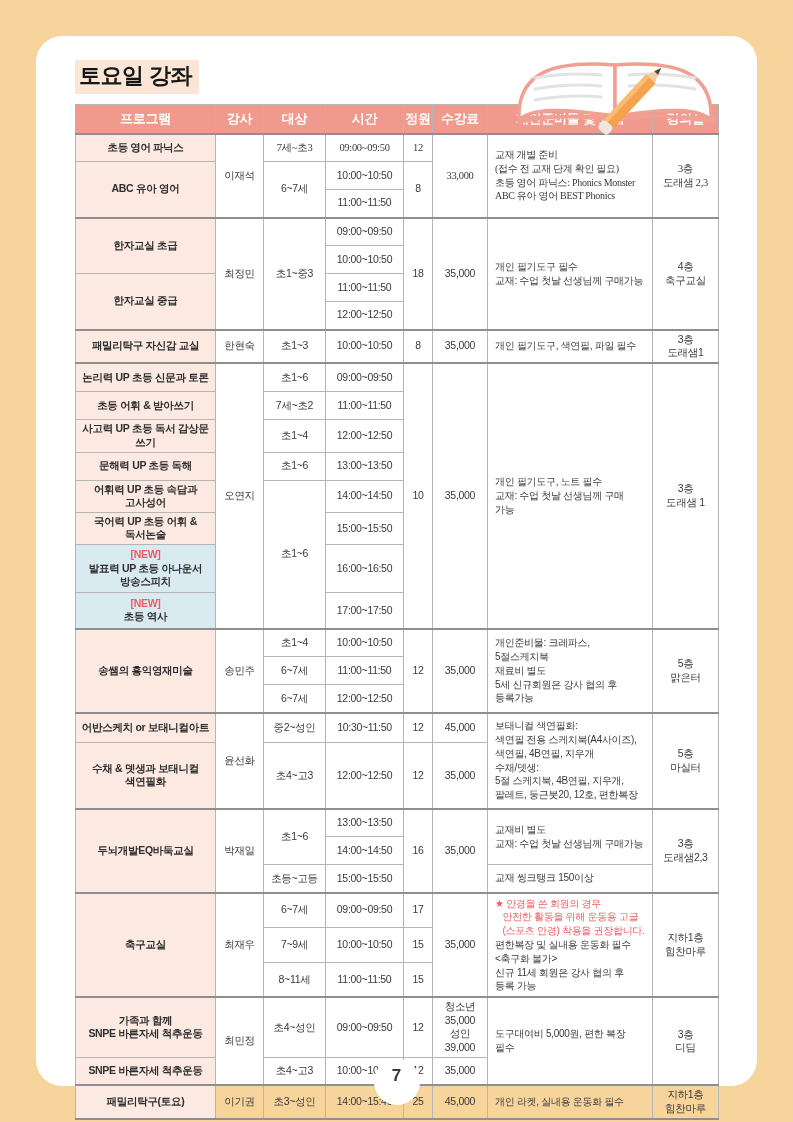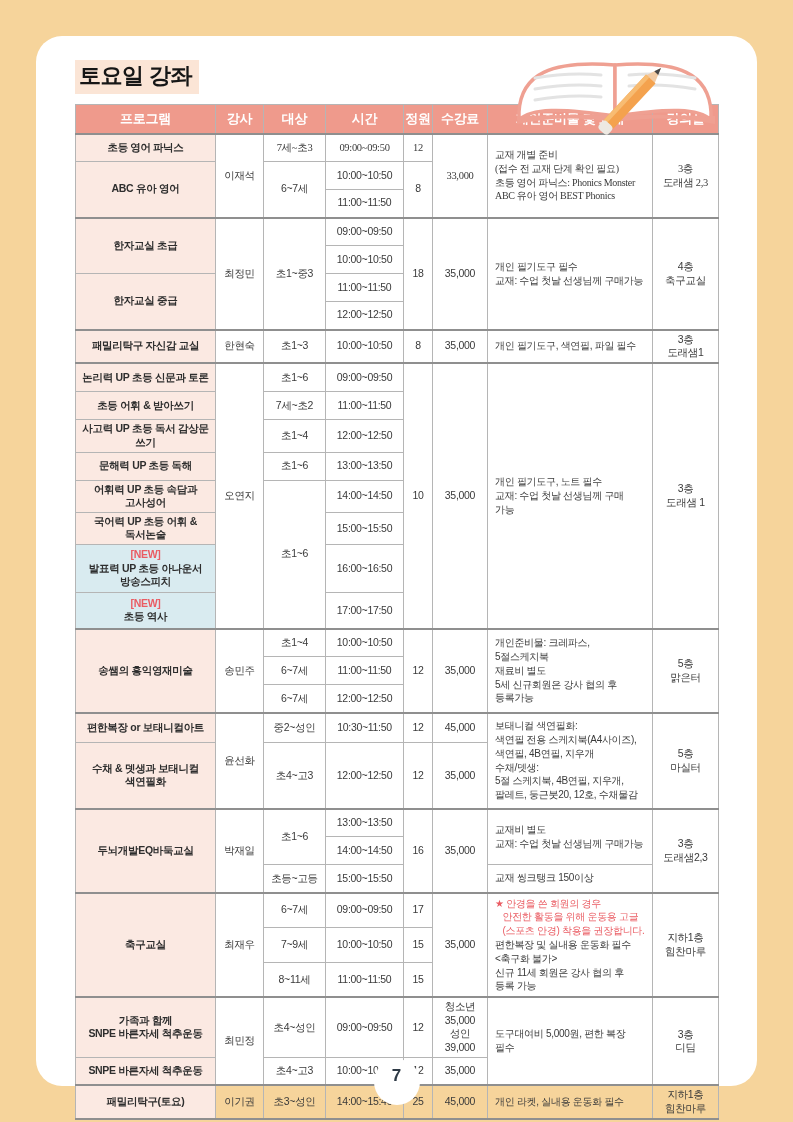--- a/index.html
+++ b/index.html
@@ -209,27 +209,27 @@
           </tr>
           <tr style="height: 28px;">
             <td class="center"><span>6~7세</span></td>
             <td class="center"><span>11:00~11:50</span></td>
           </tr>
           <tr style="height: 28px;">
             <td class="center sec-end"><span>6~7세</span></td>
             <td class="center sec-end"><span>12:00~12:50</span></td>
           </tr>
           <tr style="height: 30px;">
-            <td class="program"><span>편한복장 or 보태니컬아트</span></td>
+            <td class="program"><span>어반스케치 or 보태니컬아트</span></td>
             <td class="center sec-end" rowspan="2"><span>윤선화</span></td>
             <td class="center"><span>중2~성인</span></td>
             <td class="center"><span>10:30~11:50</span></td>
             <td class="center"><span>12</span></td>
             <td class="center"><span>45,000</span></td>
-            <td class="supplies sec-end" rowspan="2"><span>보태니컬 색연필화:</span><br><span>색연필 전용 스케치북(A4사이즈),</span><br><span>색연필, 4B연필, 지우개</span><br><span>수채/뎃생:</span><br><span>5절 스케치북, 4B연필, 지우개,</span><br><span>팔레트, 둥근붓20, 12호, 수채물감</span></td>
+            <td class="supplies sec-end" rowspan="2"><span>보태니컬 색연필화:</span><br><span>색연필 전용 스케치북(A4사이즈),</span><br><span>색연필, 4B연필, 지우개</span><br><span>수채/뎃생:</span><br><span>5절 스케치북, 4B연필, 지우개,</span><br><span>팔레트, 둥근붓20, 12호, 편한복장</span></td>
             <td class="center sec-end" rowspan="2"><span>5층</span><br><span>마실터</span></td>
           </tr>
           <tr style="height: 66px;">
             <td class="program sec-end"><span>수채 &amp; 뎃생과 보태니컬 색연필화</span></td>
             <td class="center sec-end"><span>초4~고3</span></td>
             <td class="center sec-end"><span>12:00~12:50</span></td>
             <td class="center sec-end"><span>12</span></td>
             <td class="center sec-end"><span>35,000</span></td>
           </tr>
           <tr style="height: 28px;">

